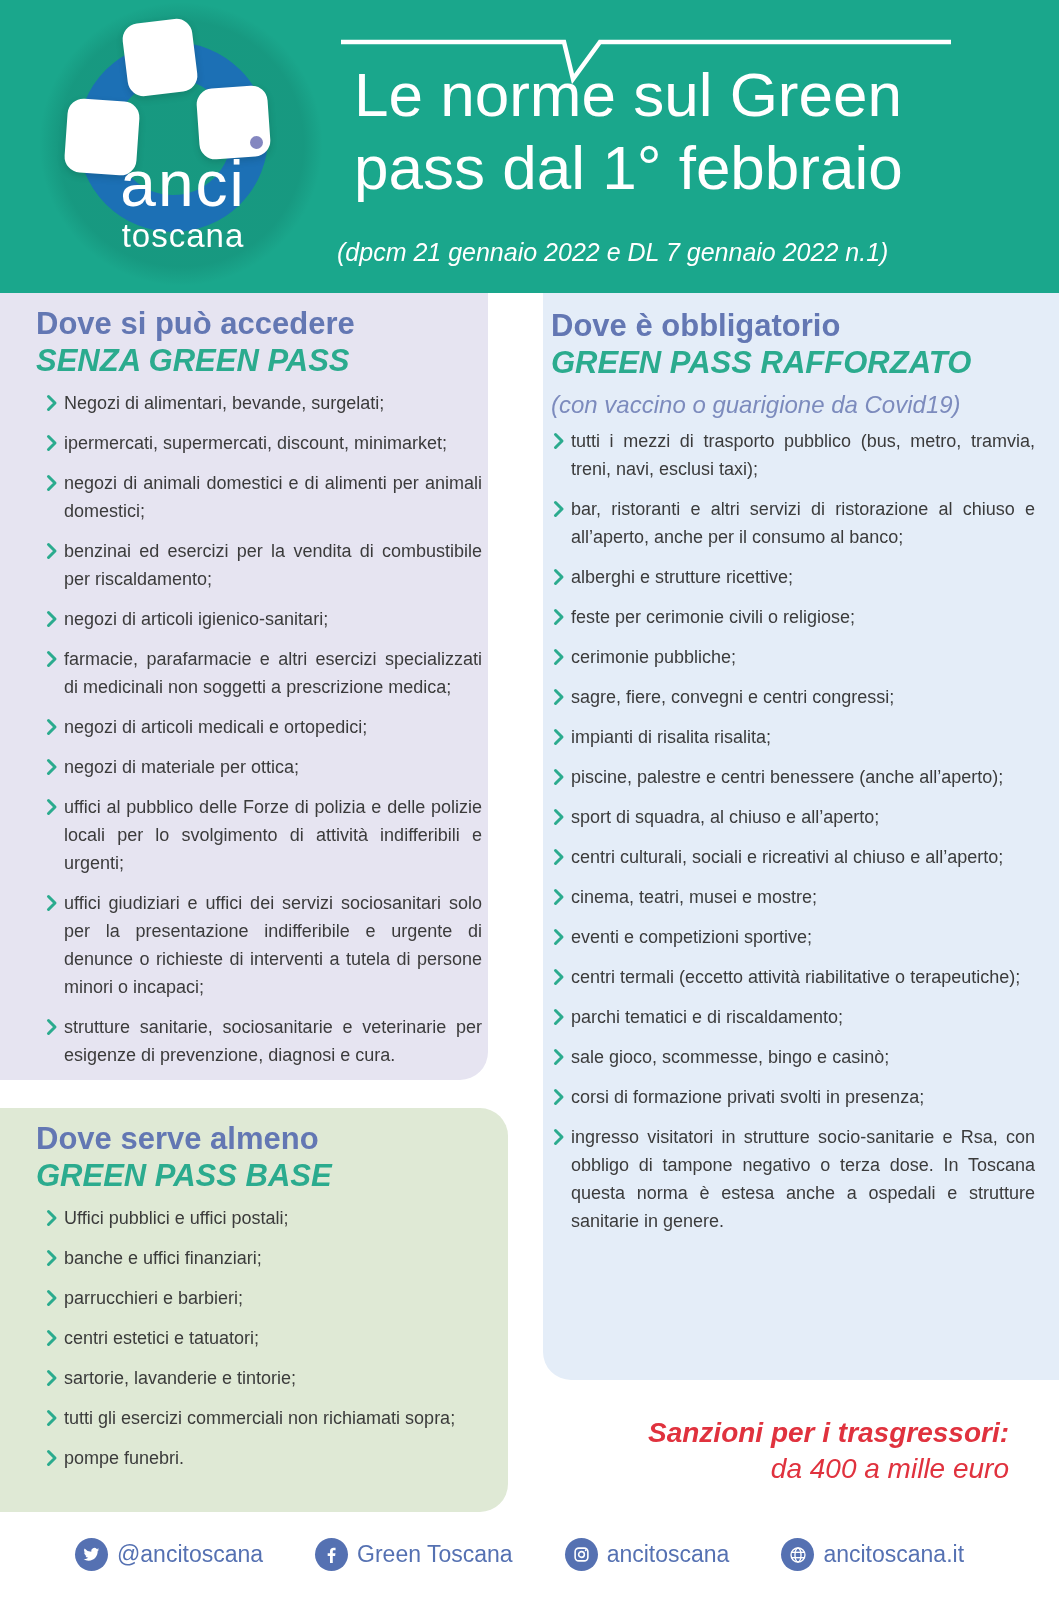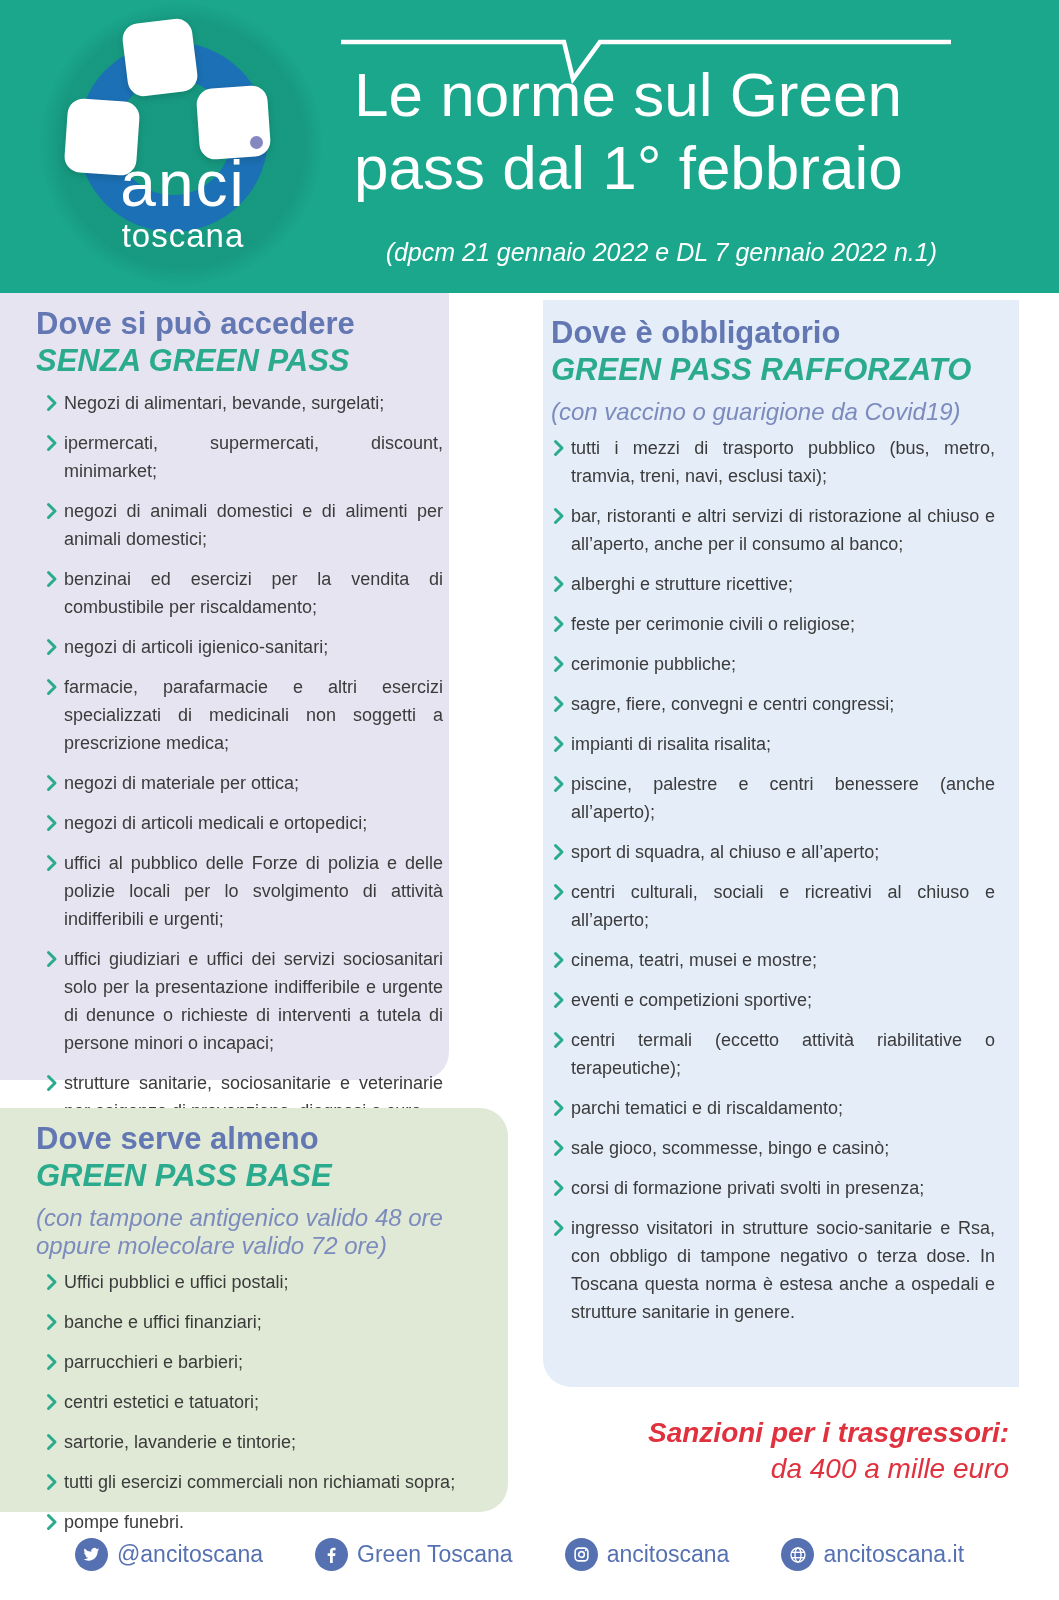--- a/index.html
+++ b/index.html
@@ -20,30 +20,30 @@
   .sq-left{left:14px;top:92px;width:72px;height:74px;transform:rotate(4deg);}
   .sq-right{left:146px;top:79px;width:71px;height:71px;transform:rotate(-4deg);}
   .logo-dot{position:absolute;left:198px;top:128px;width:13px;height:13px;border-radius:50%;background:#8487c0;}
   .logo-word1{position:absolute;left:0;width:100%;top:144px;text-align:center;color:#fff;
     font-size:64px;line-height:64px;letter-spacing:2px;font-weight:400;}
   .logo-word2{position:absolute;left:0;width:100%;top:210px;text-align:center;color:#fff;
     font-size:33px;line-height:36px;letter-spacing:1px;font-weight:400;}
   .callout-line{position:absolute;left:335px;top:26px;}
   .page-title{position:absolute;left:354px;top:58px;margin:0;color:#ffffff;font-weight:300;
     font-size:62px;line-height:73px;letter-spacing:0px;white-space:pre-line;}
-  .header-subtitle{position:absolute;left:337px;top:238px;width:600px;text-align:right;
+  .header-subtitle{position:absolute;left:337px;top:238px;width:600px;text-align:left;
     color:#ffffff;font-style:italic;font-size:25px;}
   
   .panel{position:absolute;box-sizing:border-box;}
-  .panel-lavender{left:0;top:293px;width:449px;height:787px;background:#e6e4f1;
+  .panel-lavender{left:0;top:293px;width:488px;height:787px;background:#e6e4f1;
     border-radius:0 0 28px 0;padding:12px 6px 0 36px;}
   .panel-green{left:0;top:1108px;width:508px;height:404px;background:#dfe9d5;
     border-radius:0 28px 28px 0;padding:12px 20px 0 36px;}
-  .panel-blue{left:543px;top:293px;width:476px;height:1087px;background:#e4edf8;
-    border-radius:0 0 0 28px;padding:14px 24px 16px 8px;margin-top:7px;}
+  .panel-blue{left:543px;top:293px;width:516px;height:1087px;background:#e4edf8;
+    border-radius:0 0 0 28px;padding:14px 24px 16px 8px;}
   h2{margin:0 0 10px 0;font-size:31px;line-height:37px;display:flex;flex-direction:column;}
   .h-blue{color:#6377b3;font-weight:bold;}
   .h-teal{color:#2bab8e;font-weight:bold;font-style:italic;}
   .note{margin:0 0 8px 0;color:#7c8bbd;font-style:italic;font-size:24px;line-height:28px;white-space:pre-line;}
   ul.items{list-style:none;margin:0;padding:0 0 0 10px;}
   .panel-blue ul.items{padding-left:2px;}
   ul.items li{display:flex;gap:6px;margin:0 0 12px 0;}
   .chev{flex:0 0 auto;margin-top:5px;}
   .chev path{fill:none;stroke:#2bab8e;stroke-width:3;stroke-linecap:round;stroke-linejoin:round;}
   .item-text{flex:1;color:#3b3b3b;font-size:18px;line-height:28px;text-align:justify;}
@@ -128,28 +128,28 @@
         <svg class="chev" width="12" height="18" viewBox="0 0 12 18">
           <path d="M2.5 2.5 L9 9 L2.5 15.5"></path>
         </svg>
         <span class="item-text">farmacie, parafarmacie e altri esercizi specializzati di medicinali non soggetti a prescrizione medica;</span>
       </li>
 
       <li>
         <svg class="chev" width="12" height="18" viewBox="0 0 12 18">
           <path d="M2.5 2.5 L9 9 L2.5 15.5"></path>
         </svg>
+        <span class="item-text">negozi di articoli medicali e ortopedici;</span>
+      </li>
+
+      <li>
+        <svg class="chev" width="12" height="18" viewBox="0 0 12 18">
+          <path d="M2.5 2.5 L9 9 L2.5 15.5"></path>
+        </svg>
         <span class="item-text">negozi di materiale per ottica;</span>
-      </li>
-
-      <li>
-        <svg class="chev" width="12" height="18" viewBox="0 0 12 18">
-          <path d="M2.5 2.5 L9 9 L2.5 15.5"></path>
-        </svg>
-        <span class="item-text">negozi di articoli medicali e ortopedici;</span>
       </li>
 
       <li>
         <svg class="chev" width="12" height="18" viewBox="0 0 12 18">
           <path d="M2.5 2.5 L9 9 L2.5 15.5"></path>
         </svg>
         <span class="item-text">uffici al pubblico delle Forze di polizia e delle polizie locali per lo svolgimento di attività indifferibili e urgenti;</span>
       </li>
 
       <li>
@@ -295,22 +295,20 @@
         <span class="item-text">ingresso visitatori in strutture socio-sanitarie e Rsa, con obbligo di tampone negativo o terza dose. In Toscana questa norma è estesa anche a ospedali e strutture sanitarie in genere.</span>
       </li>
     </ul>
 </section>
 
 <section class="panel panel-green">
   <h2>
     <span class="h-blue">Dove serve almeno</span>
     <span class="h-teal">GREEN PASS BASE</span>
   </h2>
-  <p class="note">(con tampone antigenico valido 48 ore
-oppure molecolare valido 72 ore)</p>
   <ul class="items">
 
       <li>
         <svg class="chev" width="12" height="18" viewBox="0 0 12 18">
           <path d="M2.5 2.5 L9 9 L2.5 15.5"></path>
         </svg>
         <span class="item-text">Uffici pubblici e uffici postali;</span>
       </li>
 
       <li>

